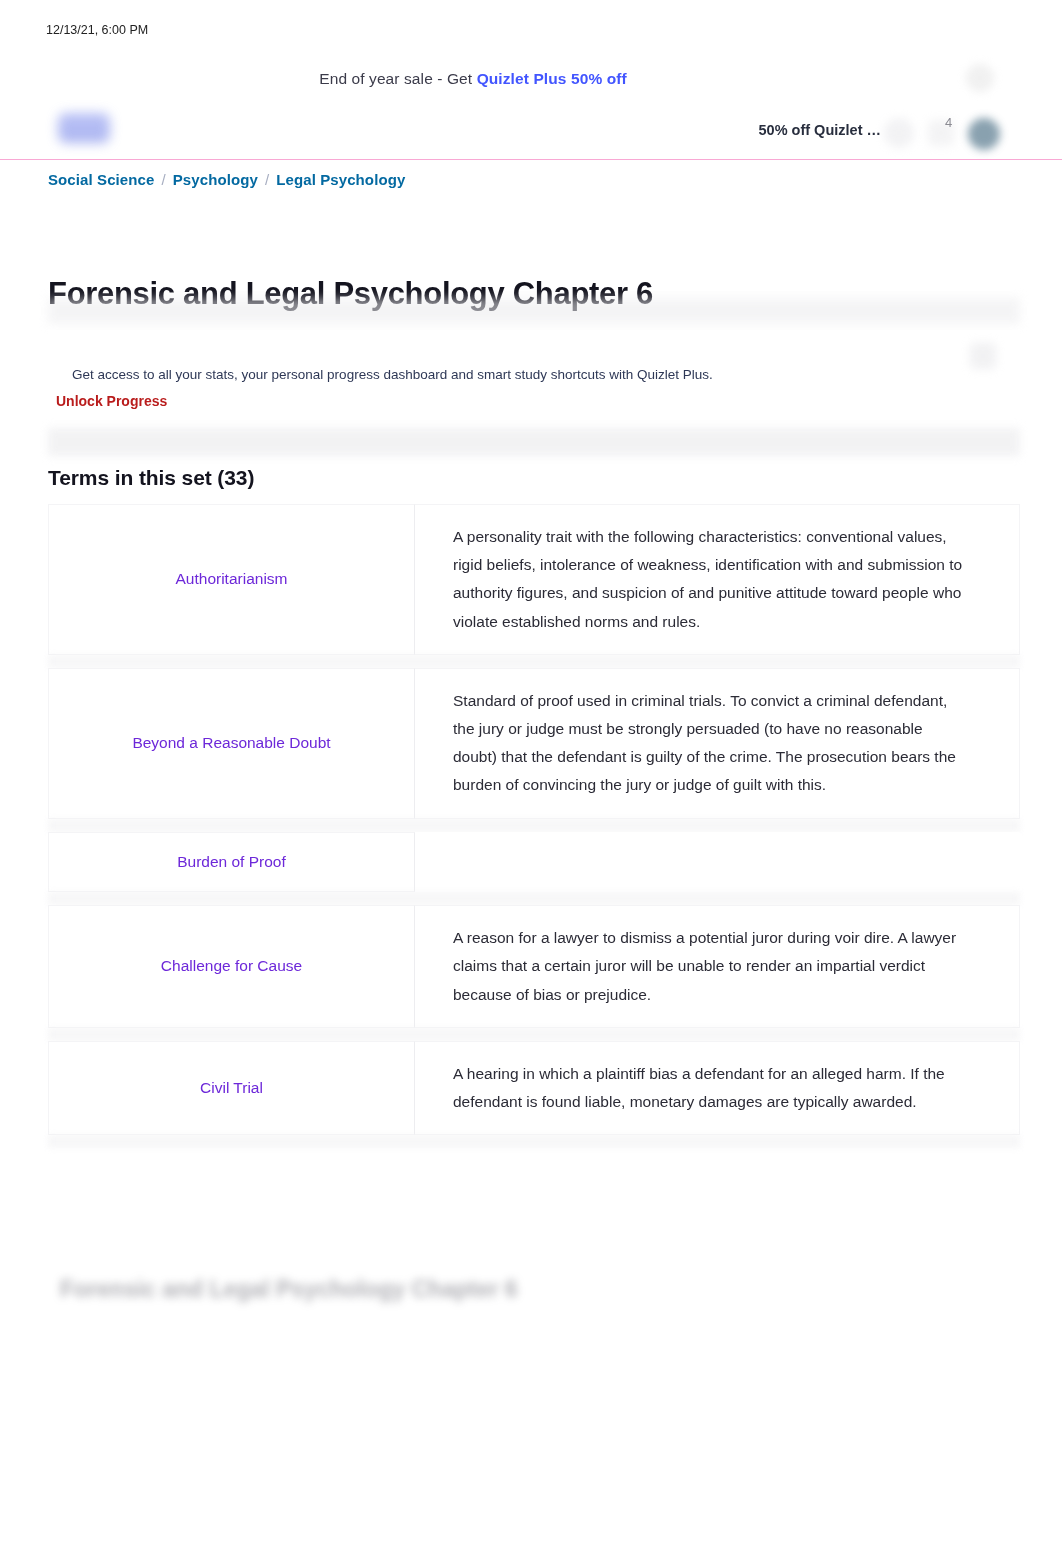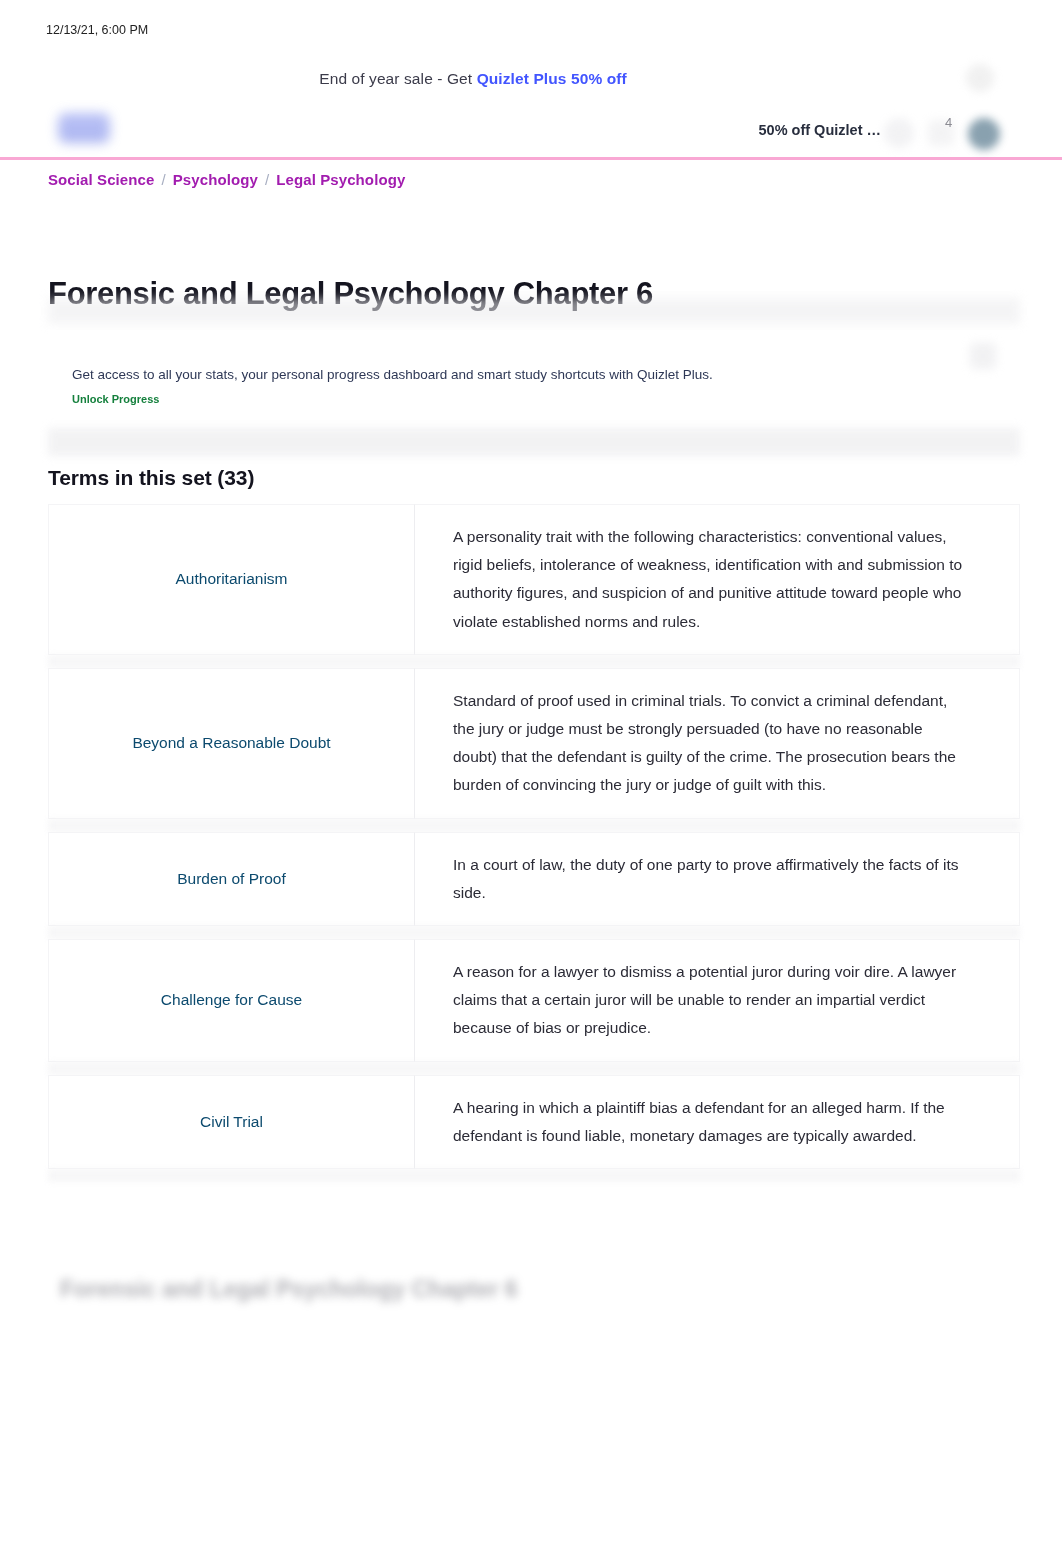--- a/index.html
+++ b/index.html
@@ -75,21 +75,21 @@
     filter: blur(4.2px);
   }
 
   
   .navbar {
     position: absolute;
     top: 104px;
     left: 0;
     width: 1062px;
     height: 56px;
-    border-bottom: 3px solid #f9a8d4;
+    border-bottom: 1px solid #f9a8d4;
   }
   .nav-logo {
     position: absolute;
     left: 58px;
     top: 9px;
     width: 52px;
     height: 30px;
     border-radius: 8px;
     background: linear-gradient(180deg, #8e9bf0 0%, #7b8ae8 100%);
     opacity: .62;
@@ -150,21 +150,21 @@
   .breadcrumb {
     position: absolute;
     top: 171px;
     left: 48px;
     font-size: 15px;
     font-weight: 700;
     color: #586380;
     letter-spacing: .1px;
   }
   .breadcrumb a {
-    color: #a21caf;
+    color: #0369a1;
     text-decoration: none;
   }
   .breadcrumb .sep {
     color: #a7aec1;
     font-weight: 400;
     margin: 0 7px;
   }
 
   
   .set-title {
@@ -202,25 +202,25 @@
   .progress-text {
     position: absolute;
     left: 24px;
     top: 37px;
     font-size: 13.5px;
     color: #2e3856;
     white-space: nowrap;
   }
   .progress-cta {
     position: absolute;
-    left: 24px;
+    left: 8px;
     top: 63px;
-    font-size: 11px;
-    font-weight: 700;
-    color: #15803d;
+    font-size: 14px;
+    font-weight: 700;
+    color: #b91c1c;
     text-decoration: none;
     white-space: nowrap;
   }
   .progress-icon {
     position: absolute;
     left: 922px;
     top: 13px;
     width: 26px;
     height: 26px;
     border-radius: 4px;
@@ -280,21 +280,21 @@
   .term-cell {
     width: 367px;
     flex: 0 0 367px;
     display: flex;
     align-items: center;
     justify-content: center;
     padding: 18px 24px;
     border: 1px solid #f4f4f6;
     border-right: 1px solid #ededf0;
     font-size: 15.5px;
-    color: #0c4a6e;
+    color: #6d28d9;
     text-align: center;
     line-height: 1.45;
   }
   .def-cell {
     flex: 1 1 auto;
     display: flex;
     align-items: center;
     padding: 18px 55px 18px 38px;
     border: 1px solid #f4f4f6;
     border-left: none;
@@ -363,21 +363,20 @@
     </div>
 
 
     <div class="term-row">
       <div class="term-cell">Beyond a Reasonable Doubt</div>
       <div class="def-cell">Standard of proof used in criminal trials. To convict a criminal defendant, the jury or judge must be strongly persuaded (to have no reasonable doubt) that the defendant is guilty of the crime. The prosecution bears the burden of convincing the jury or judge of guilt with this.</div>
     </div>
 
     <div class="term-row">
       <div class="term-cell">Burden of Proof</div>
-      <div class="def-cell">In a court of law, the duty of one party to prove affirmatively the facts of its side.</div>
     </div>
 
     <div class="term-row">
       <div class="term-cell">Challenge for Cause</div>
       <div class="def-cell">A reason for a lawyer to dismiss a potential juror during voir dire. A lawyer claims that a certain juror will be unable to render an impartial verdict because of bias or prejudice.</div>
     </div>
 
     <div class="term-row">
       <div class="term-cell">Civil Trial</div>
       <div class="def-cell">A hearing in which a plaintiff bias a defendant for an alleged harm. If the defendant is found liable, monetary damages are typically awarded.</div>

